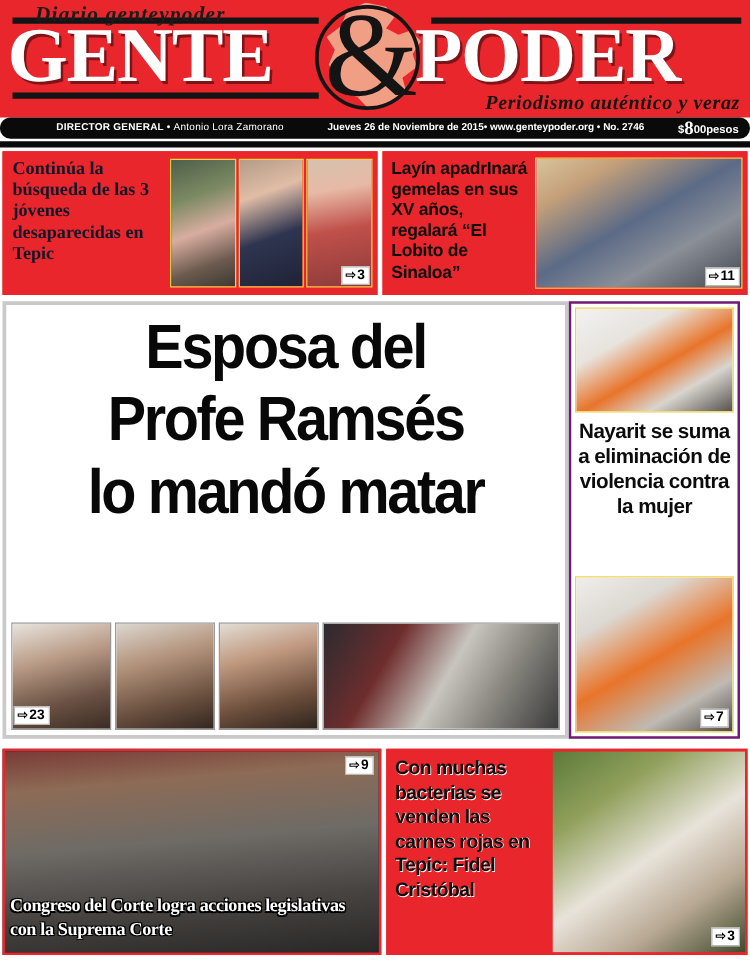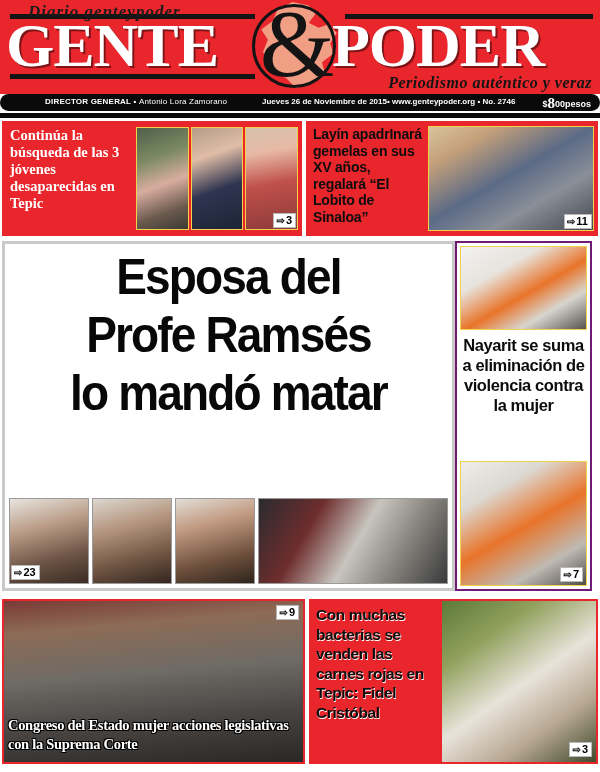--- a/index.html
+++ b/index.html
@@ -190,21 +190,21 @@
     overflow: hidden;
   }
   .t1 { width: 300px; height: 115px; display: flex; }
   .t1-head {
     width: 132px;
     padding: 4px 2px 0 6px;
     font-family: "Liberation Serif", serif;
     font-weight: bold;
     font-size: 14.5px;
     line-height: 17px;
-    color: #ffffff;
+    color: #0f172a;
   }
   .t1-photos { flex: 1; display: flex; gap: 2px; padding: 4px 2px 4px 0; }
   .t1-photos .ph { flex: 1; border: 1px solid #f2d24a; overflow: hidden; position: relative; }
 
   .t2 { width: 292px; height: 115px; display: flex; }
   .t2-head {
     width: 120px;
     padding: 3px 2px 0 5px;
     font-family: "Liberation Sans", sans-serif;
     font-weight: bold;
@@ -449,21 +449,21 @@
         </div>
       </div>
     </div>
 
   </div>
 
   <div class="botrow">
 
     <div class="b1">
       <div class="img g-congreso"></div>
-      <div class="b1-caption">Congreso del Estado mujer acciones legislativas con la Suprema Corte</div>
+      <div class="b1-caption">Congreso del Corte logra acciones legislativas con la Suprema Corte</div>
       <div class="badge" style="right:4px; top:4px;">
         <span class="arrow">⇨</span><span>9</span>
       </div>
     </div>
 
     <div class="b2">
       <div class="b2-head">Con muchas bacterias se venden las carnes rojas en Tepic: Fidel Cristóbal</div>
       <div class="b2-photo">
         <div class="img g-fidel"></div>
         <div class="badge" style="right:4px; bottom:5px;">

